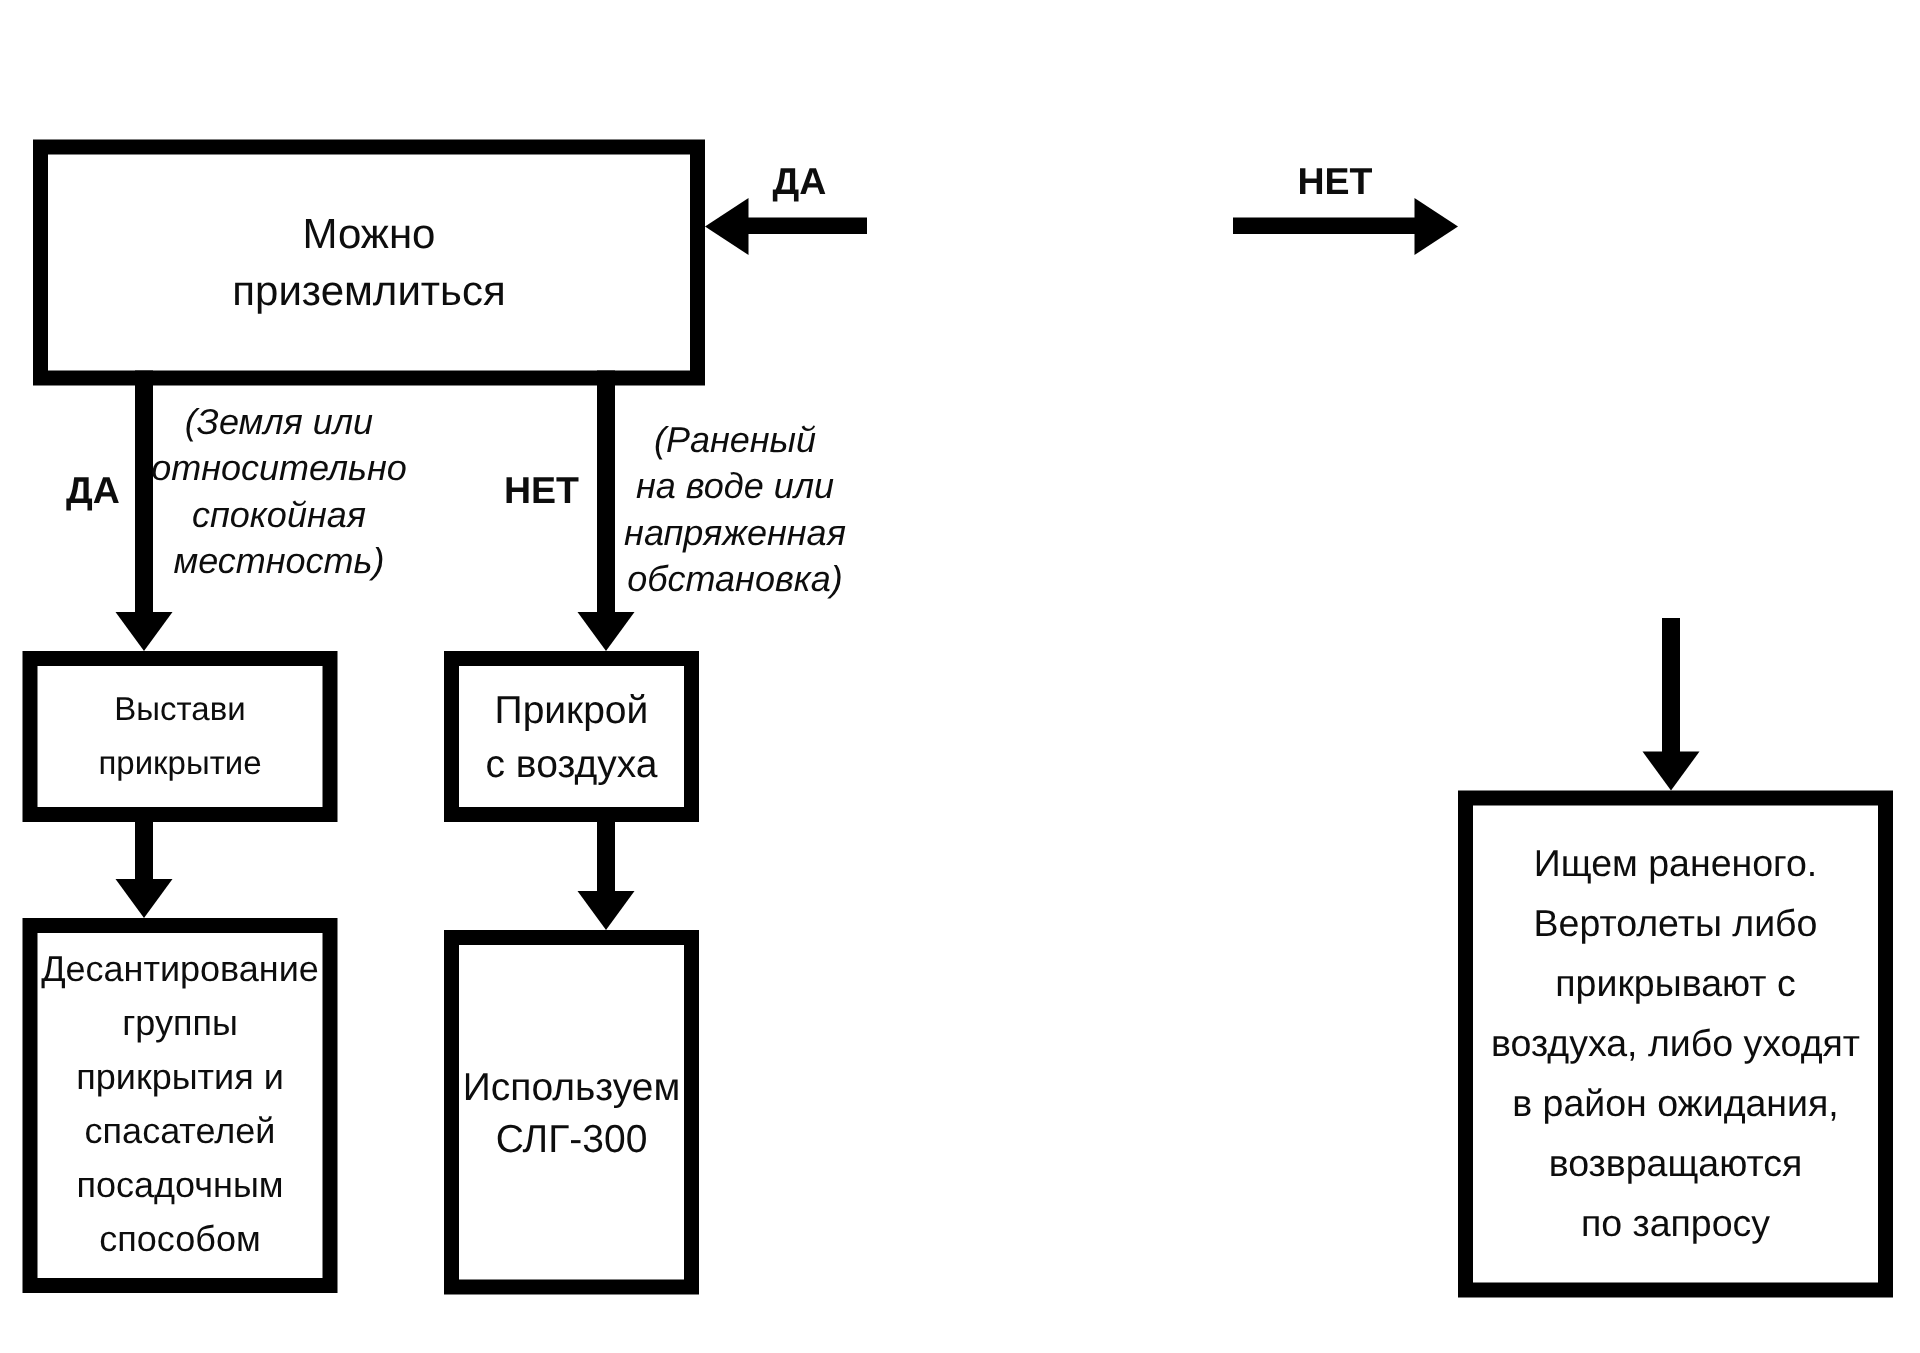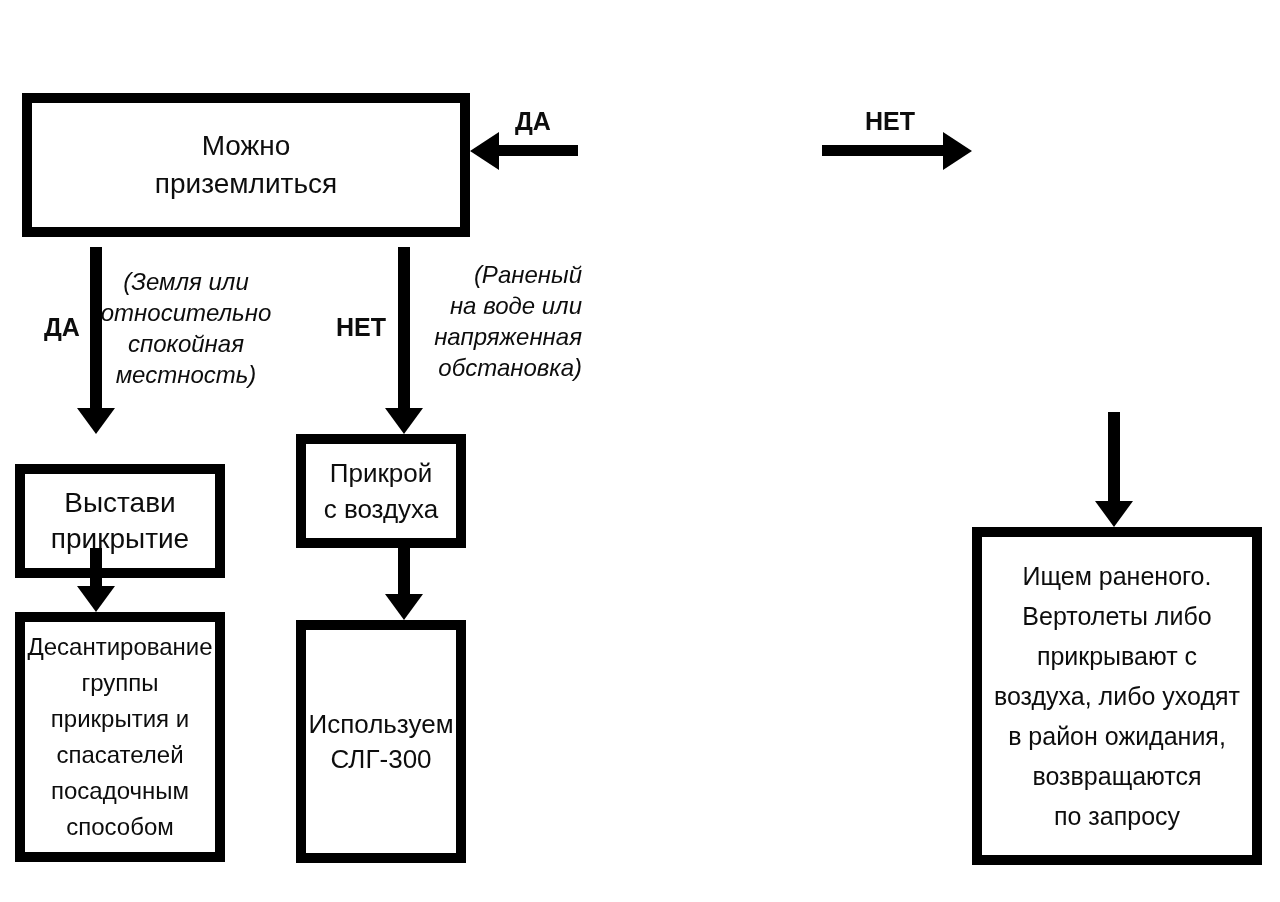--- a/index.html
+++ b/index.html
@@ -16,24 +16,24 @@
   .arrow-down{position:absolute;width:0;height:0;
     border-left:19px solid transparent;border-right:19px solid transparent;border-top:26px solid #000;}
   .arrow-left{position:absolute;width:0;height:0;
     border-top:19px solid transparent;border-bottom:19px solid transparent;border-right:29px solid #000;}
   .arrow-right{position:absolute;width:0;height:0;
     border-top:19px solid transparent;border-bottom:19px solid transparent;border-left:29px solid #000;}
   .lbl{position:absolute;font-weight:700;font-size:25px;line-height:34px;text-align:center;}
   .note{position:absolute;font-style:italic;font-size:24px;line-height:31px;text-align:center;white-space:pre-line;}
 
   
-  #box-can-land{left:22px;top:93px;width:448px;height:144px;font-size:28px;line-height:38px;}
+  #box-can-land{left:22px;top:93px;width:448px;height:164px;font-size:28px;line-height:38px;}
   #box-coords-known{left:578px;top:93px;width:244px;height:155px;font-size:26px;line-height:38px;}
   #box-overfly{left:972px;top:92px;width:290px;height:320px;font-size:25px;line-height:36px;}
-  #box-set-cover{left:15px;top:434px;width:210px;height:114px;font-size:28px;line-height:36px;margin-top:30px;}
+  #box-set-cover{left:15px;top:434px;width:210px;height:114px;font-size:22px;line-height:36px;}
   #box-cover-air{left:296px;top:434px;width:170px;height:114px;font-size:26px;line-height:36px;}
   #box-landing{left:15px;top:612px;width:210px;height:250px;font-size:24px;line-height:36px;}
   #box-slg300{left:296px;top:620px;width:170px;height:243px;font-size:26px;line-height:35px;}
   #box-search{left:972px;top:527px;width:290px;height:338px;font-size:25px;line-height:40px;}
 
   
   #line-yes-top{left:498px;top:145px;width:80px;height:11px;}
   #head-yes-top{left:470px;top:132px;}
   #line-no-top{left:822px;top:145px;width:124px;height:11px;}
   #head-no-top{left:943px;top:132px;}
@@ -50,21 +50,21 @@
 
   
   #lbl-yes-top{left:498px;top:104px;width:70px;}
   #lbl-no-top{left:848px;top:104px;width:84px;}
   #lbl-yes-left{left:30px;top:310px;width:64px;}
   #lbl-no-mid{left:319px;top:310px;width:84px;}
 
   
   #note-square{left:798px;top:168px;width:184px;}
   #note-terrain{left:96px;top:266px;width:180px;}
-  #note-water{left:398px;top:259px;width:184px;text-align:right;}
+  #note-water{left:398px;top:278px;width:184px;}
 </style>
 </head>
 <body>
 
 <div class="canvas">
 
   <div class="box" id="box-can-land">Можно
 приземлиться</div>
   <div class="box" id="box-set-cover">Выстави
 прикрытие</div>

